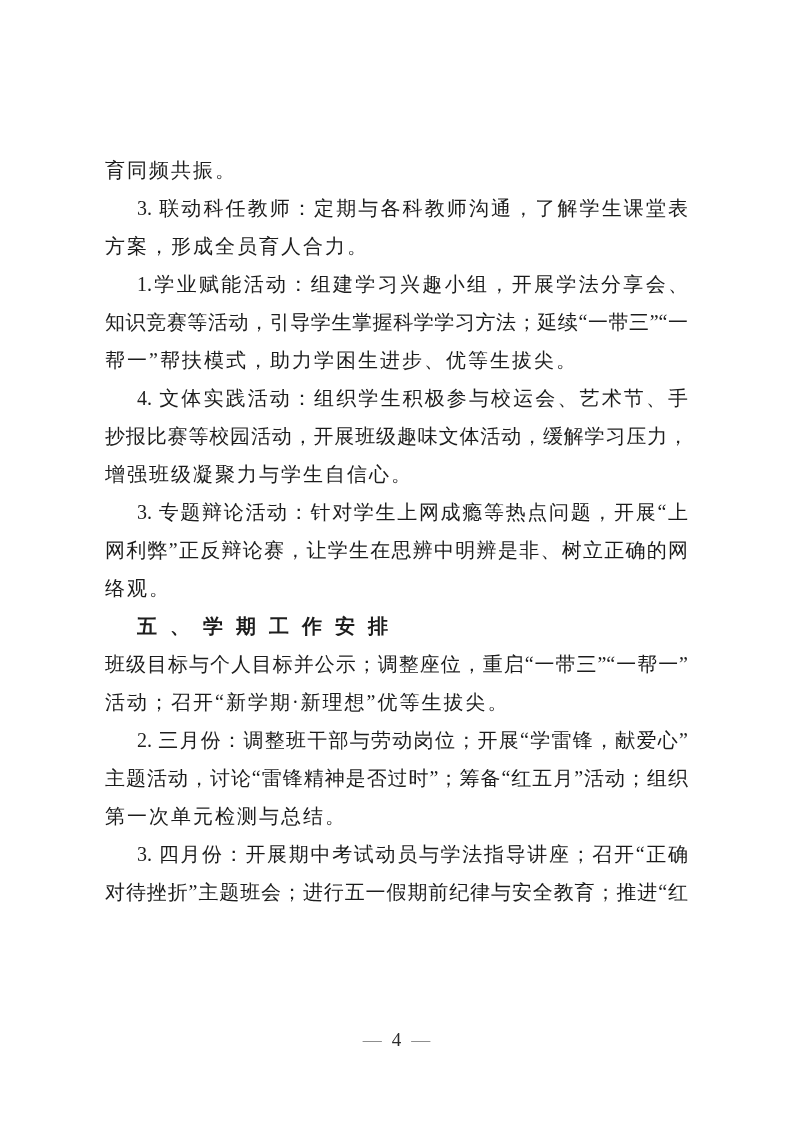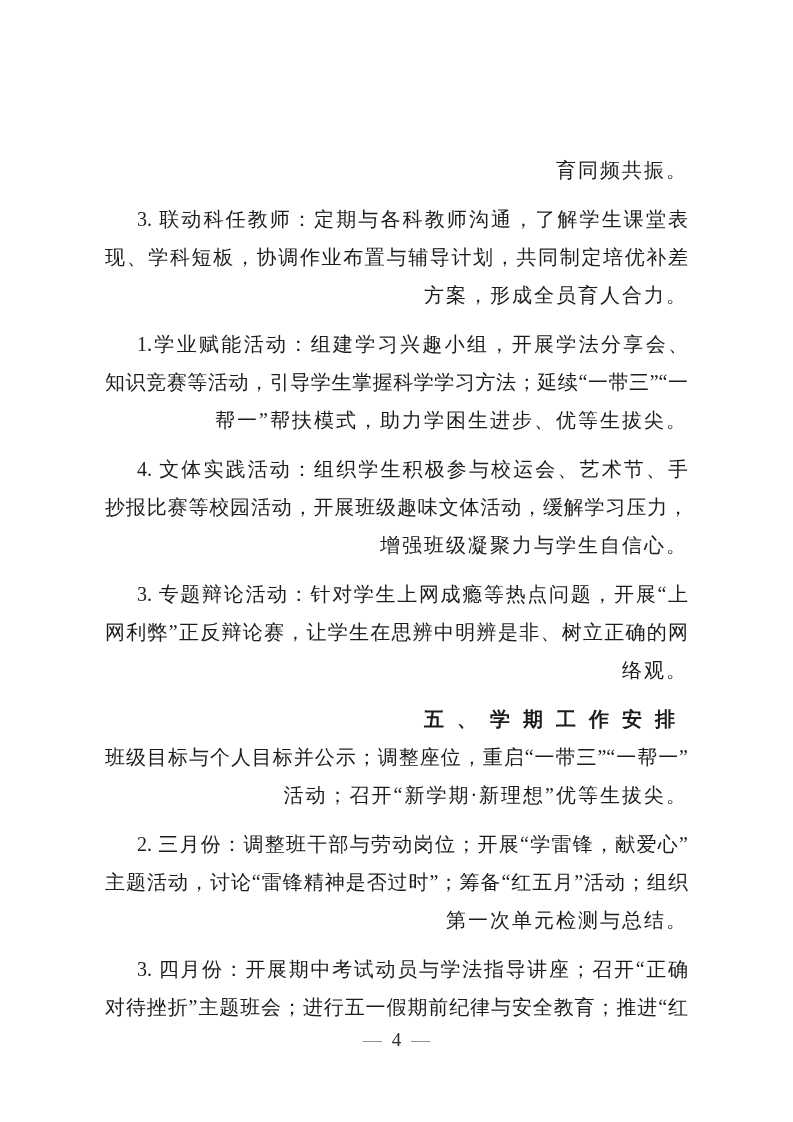--- a/index.html
+++ b/index.html
@@ -21,30 +21,29 @@
     left: 105px;
     top: 151px;
     width: 583px;
   }
   .line {
     height: 38px;
     line-height: 38px;
     font-size: 20px;
     letter-spacing: 2px;
     overflow: hidden;
-    text-align: right;
+    text-align: left;
   }
   .line.justify {
     letter-spacing: 0;
     text-align: justify;
     text-align-last: justify;
   }
   .line.indent {
     text-indent: 32px;
-    margin-top: 11px;
   }
   .line.sub-heading {
     font-weight: bold;
     letter-spacing: 6px;
   }
   .line.section-heading {
     font-weight: bold;
     letter-spacing: 13px;
   }
   .footer {
@@ -66,21 +65,20 @@
     color: #2a2a2a;
   }
 </style>
 </head>
 <body>
 
 <div class="page">
   <div class="content">
       <div class="line">育同频共振。</div>
       <div class="line justify indent">3. 联动科任教师：定期与各科教师沟通，了解学生课堂表</div>
-      <div class="line justify">现、学科短板，协调作业布置与辅导计划，共同制定培优补差</div>
       <div class="line">方案，形成全员育人合力。</div>
       <div class="line justify indent">1.学业赋能活动：组建学习兴趣小组，开展学法分享会、</div>
       <div class="line justify">知识竞赛等活动，引导学生掌握科学学习方法；延续“一带三”“一</div>
       <div class="line">帮一”帮扶模式，助力学困生进步、优等生拔尖。</div>
       <div class="line justify indent">4. 文体实践活动：组织学生积极参与校运会、艺术节、手</div>
       <div class="line justify">抄报比赛等校园活动，开展班级趣味文体活动，缓解学习压力，</div>
       <div class="line">增强班级凝聚力与学生自信心。</div>
       <div class="line justify indent">3. 专题辩论活动：针对学生上网成瘾等热点问题，开展“上</div>
       <div class="line justify">网利弊”正反辩论赛，让学生在思辨中明辨是非、树立正确的网</div>
       <div class="line">络观。</div>

